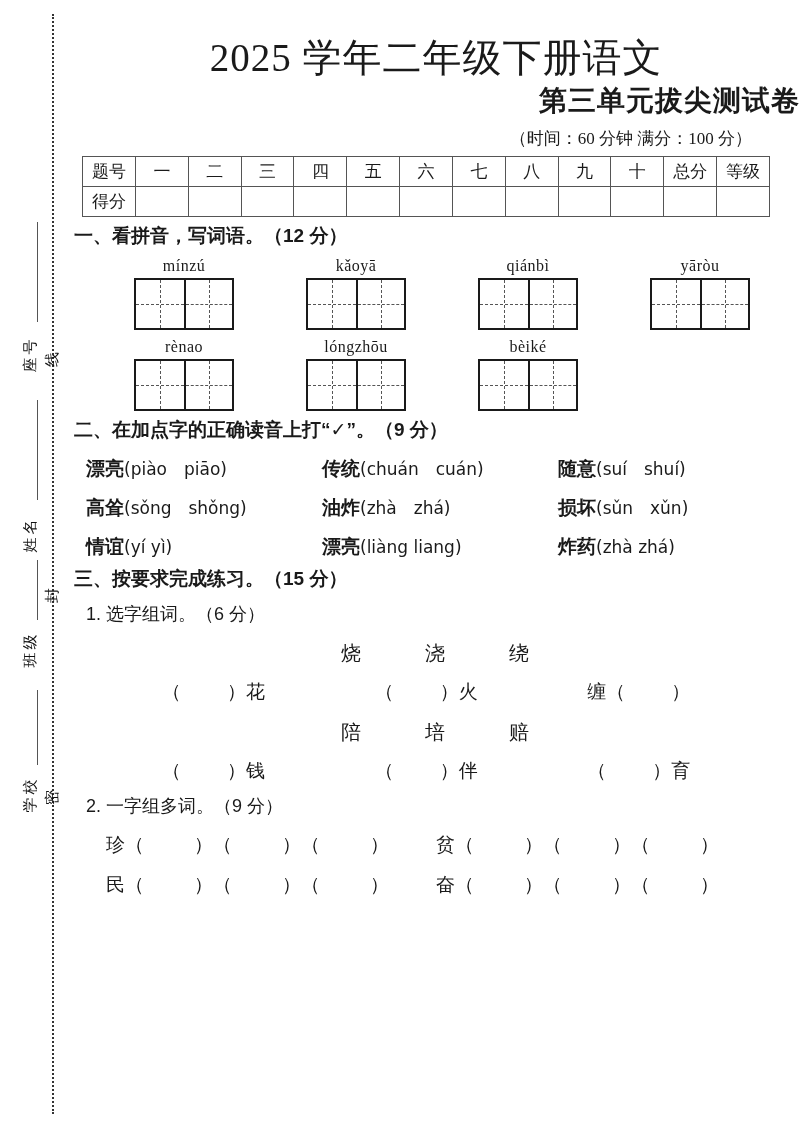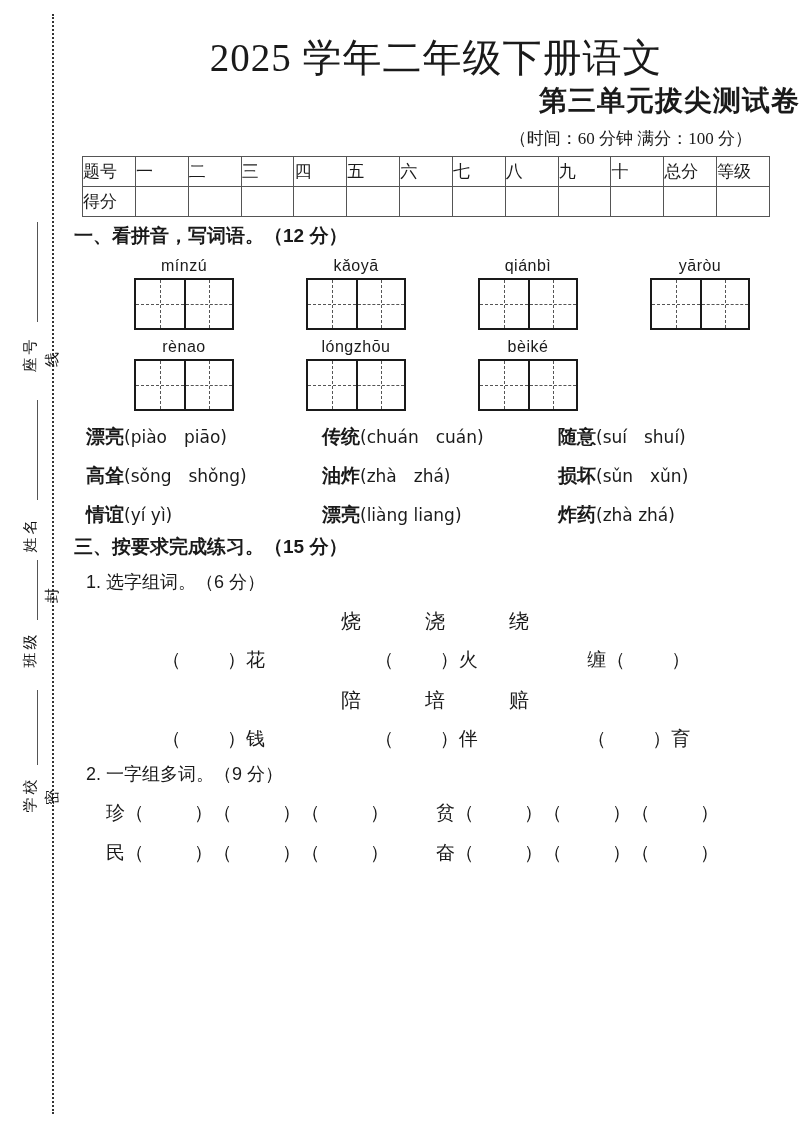--- a/index.html
+++ b/index.html
@@ -117,21 +117,21 @@
     margin: 6px 10px 0 10px;
   }
   table.score-table {
     border-collapse: collapse;
     width: 688px;
     table-layout: fixed;
   }
   table.score-table td {
     border: 1px solid #555;
     height: 29px;
-    text-align: left;
+    text-align: center;
     vertical-align: middle;
     font-family: Liberation Sans, sans-serif;
     font-size: 17px;
     padding: 0;
   }
   table.score-table td.head-cell { width: 52px; }
 
   
   .sec-head {
     font-family: "Liberation Sans", "DejaVu Sans", sans-serif;
@@ -154,21 +154,21 @@
     padding-left: 26px;
     gap: 0;
   }
   .tz-group {
     width: 172px;
     display: flex;
     flex-direction: column;
     align-items: center;
   }
   .tz-pinyin {
-    font-family: Liberation Sans, sans-serif;
+    font-family: Liberation Serif, serif;
     font-size: 16px;
     letter-spacing: 0.5px;
     margin-bottom: 3px;
     white-space: nowrap;
     display: flex;
   }
   .tz-boxes {
     display: flex;
     border: 2px solid #1a1a1a;
   }
@@ -378,20 +378,21 @@
             <span>ké</span>
           </div>
           <div class="tz-boxes">
             <div class="tz-cell"></div>
             <div class="tz-cell"></div>
           </div>
         </div>
       </div>
     </div>
 
+  <div class="sec-head">二、在加点字的正确读音上打“✓”。（9 分）</div>
   <div id="section-two-rows">
       <div class="pron-row">
         <div class="pron-item"><span class="word">漂亮</span><span class="opts">(piào　piāo)</span></div>
         <div class="pron-item"><span class="word">传统</span><span class="opts">(chuán　cuán)</span></div>
         <div class="pron-item"><span class="word">随意</span><span class="opts">(suí　shuí)</span></div>
       </div>
       <div class="pron-row">
         <div class="pron-item"><span class="word">高耸</span><span class="opts">(sǒng　shǒng)</span></div>
         <div class="pron-item"><span class="word">油炸</span><span class="opts">(zhà　zhá)</span></div>
         <div class="pron-item"><span class="word">损坏</span><span class="opts">(sǔn　xǔn)</span></div>

